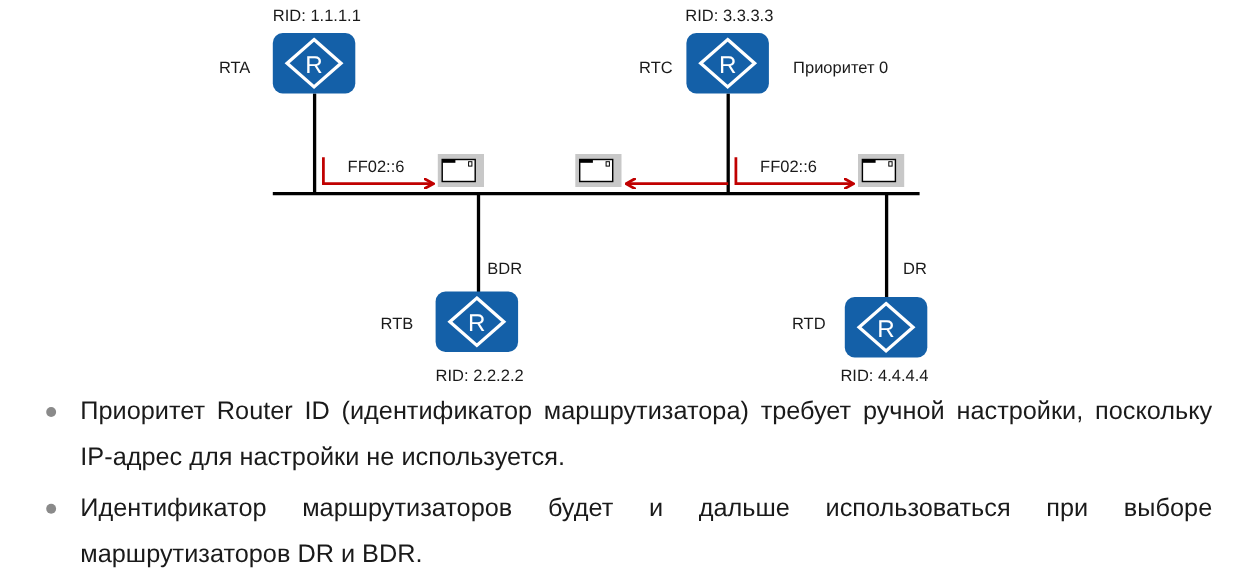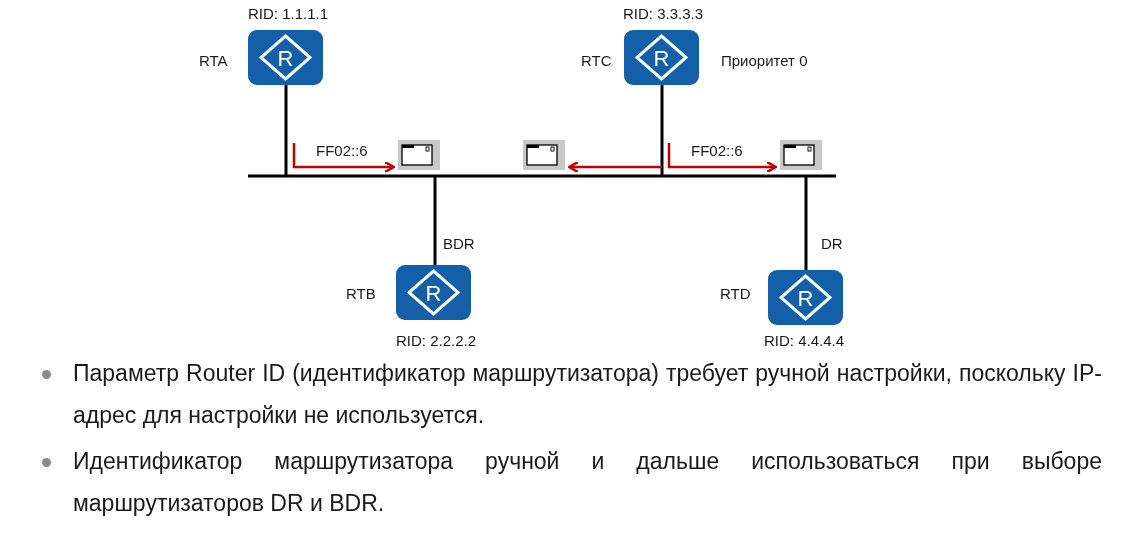--- a/index.html
+++ b/index.html
@@ -76,19 +76,19 @@
   <path d="M662,167 L570,167" fill="none" stroke="#c00000" stroke-width="2.5" marker-end="url(#ah)"></path>
   <path d="M669,143 L669,167 L775,167" fill="none" stroke="#c00000" stroke-width="2.5" marker-end="url(#ah)"></path>
 
   <text class="lbl" x="316" y="156">FF02::6</text>
   <text class="lbl" x="691" y="156">FF02::6</text>
 </svg>
 
 <div class="bullets">
   <div class="bullet">
     <span class="dot"></span>
-    <span>Параметр Router ID (идентификатор маршрутизатора) требует ручной настройки, поскольку IP-адрес для настройки не используется.</span>
+    <span>Приоритет Router ID (идентификатор маршрутизатора) требует ручной настройки, поскольку IP-адрес для настройки не используется.</span>
   </div>
   <div class="bullet">
     <span class="dot"></span>
-    <span>Идентификатор маршрутизатора ручной и дальше использоваться при выборе маршрутизаторов DR и BDR.</span>
+    <span>Идентификатор маршрутизаторов будет и дальше использоваться при выборе маршрутизаторов DR и BDR.</span>
   </div>
 </div>
 
 </body></html>

